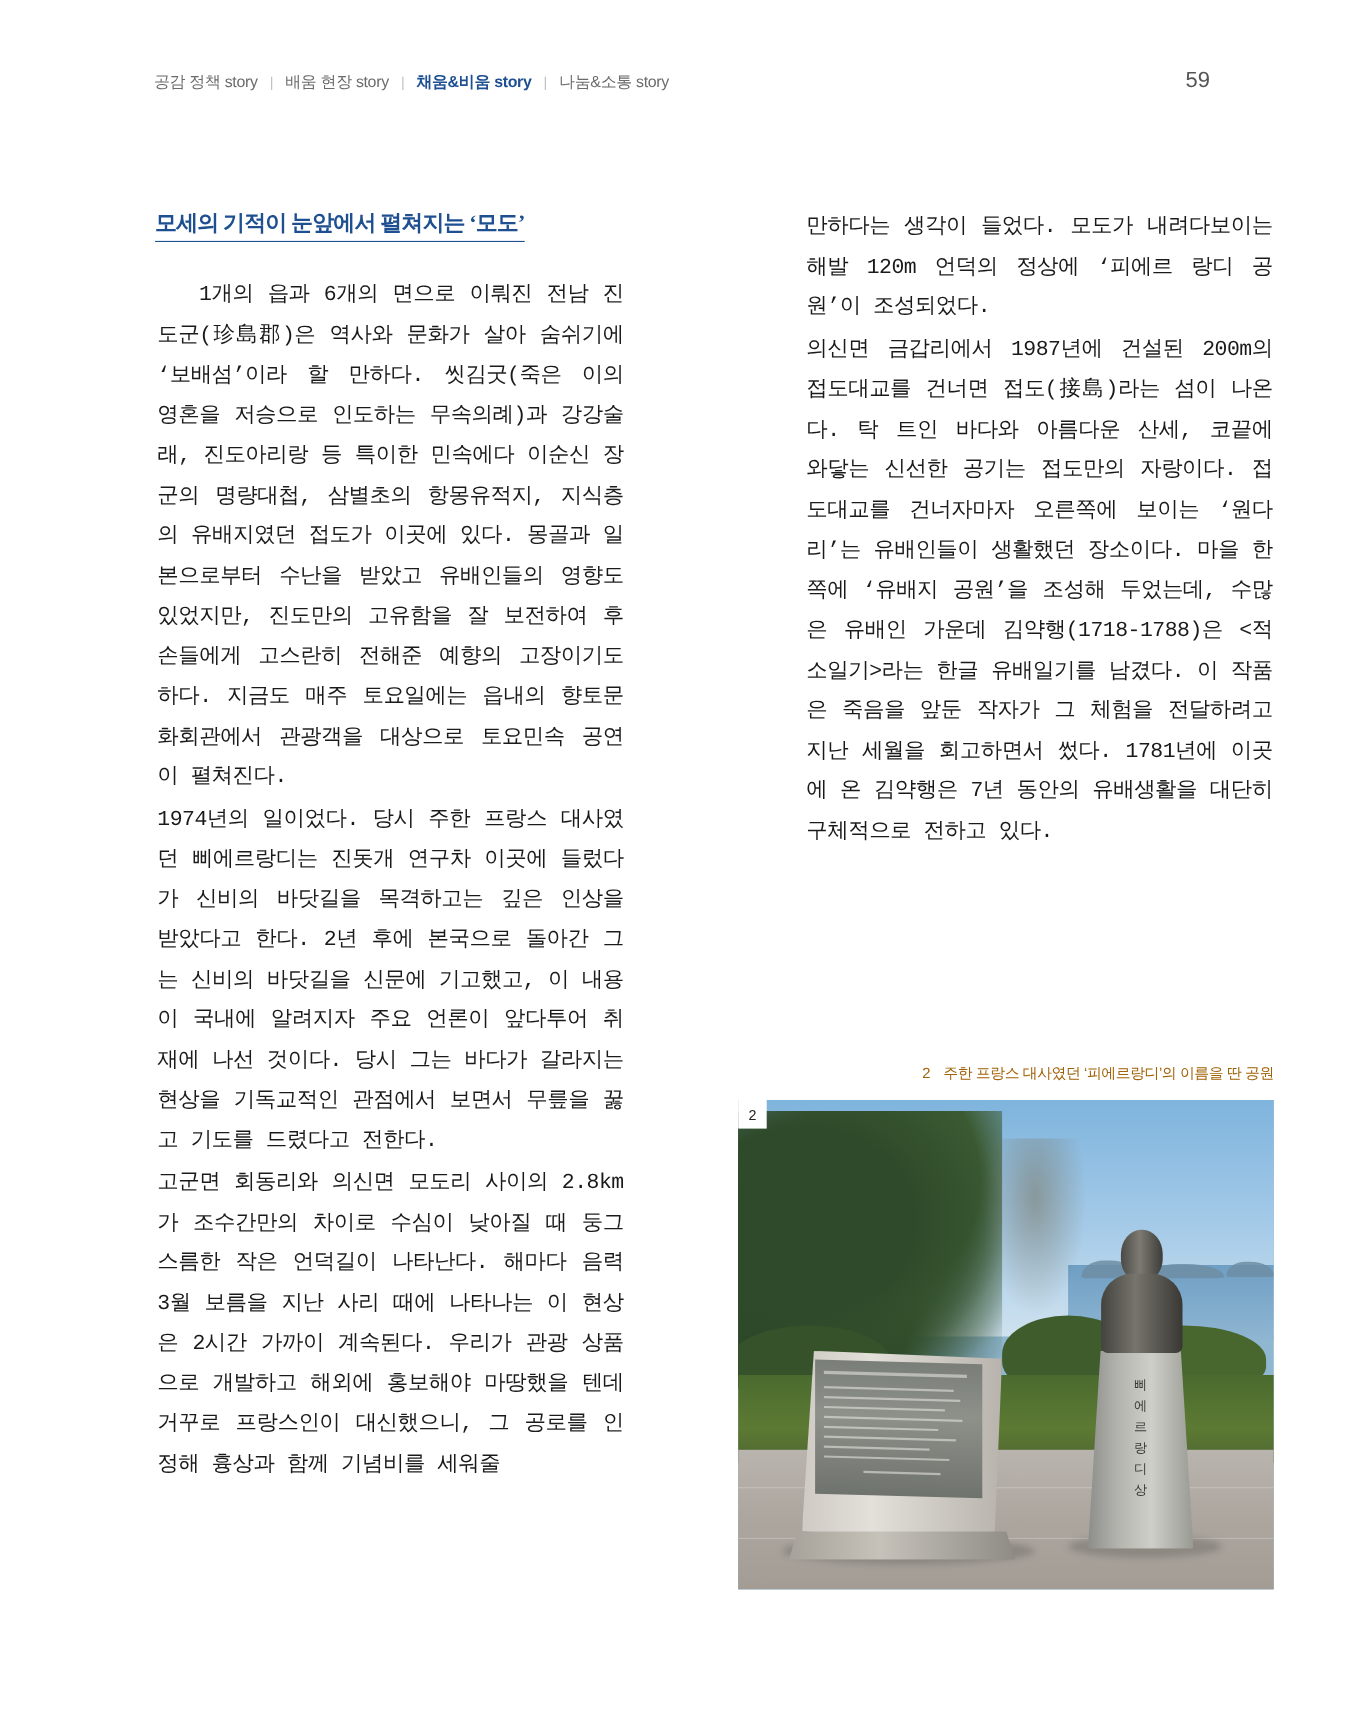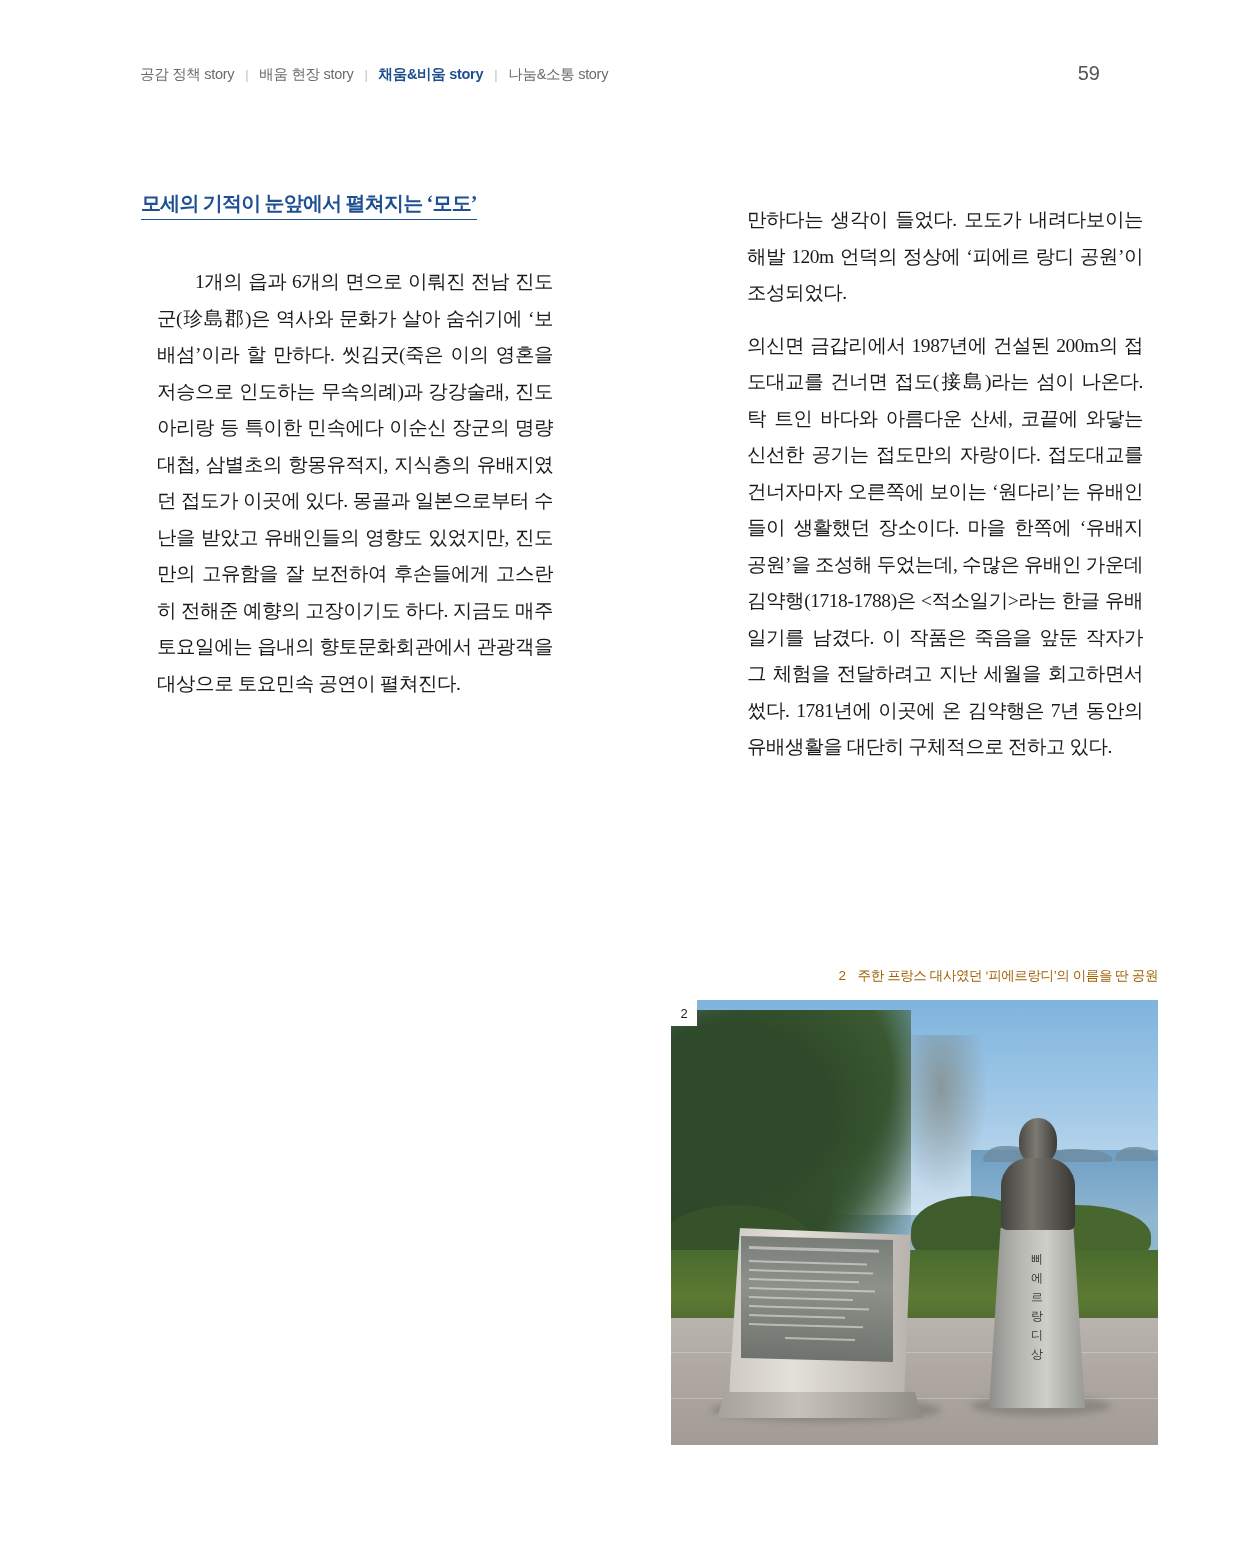--- a/index.html
+++ b/index.html
@@ -87,22 +87,23 @@
     color: #1d4f91;
     letter-spacing: -0.8px;
     line-height: 28px;
     margin: 0 0 28px 0;
     display: inline-block;
     border-bottom: 1.5px solid #1d4f91;
     padding-bottom: 2px;
   }
 
   p.body-par {
-    margin: 16px;
+    margin: 2px;
     text-indent: 0;
+    font-family: Liberation Mono, monospace;
   }
   p.body-par.indent {
     text-indent: 38px;
   }
 
   
   .figure {
     position: absolute;
     left: 671px;
     top: 1000px;
@@ -289,20 +290,22 @@
       <span class="crumb active">채움&amp;비움 story</span>
       <span class="sep">|</span>
       <span class="crumb">나눔&amp;소통 story</span>
     </div>
     <div class="page-number">59</div>
   </div>
 
   <div class="col col-left">
     <h1 class="article-title">모세의 기적이 눈앞에서 펼쳐지는 ‘모도’</h1>
     <p class="body-par indent">1개의 읍과 6개의 면으로 이뤄진 전남 진도군(珍島郡)은 역사와 문화가 살아 숨쉬기에 ‘보배섬’이라 할 만하다. 씻김굿(죽은 이의 영혼을 저승으로 인도하는 무속의례)과 강강술래, 진도아리랑 등 특이한 민속에다 이순신 장군의 명량대첩, 삼별초의 항몽유적지, 지식층의 유배지였던 접도가 이곳에 있다. 몽골과 일본으로부터 수난을 받았고 유배인들의 영향도 있었지만, 진도만의 고유함을 잘 보전하여 후손들에게 고스란히 전해준 예향의 고장이기도 하다. 지금도 매주 토요일에는 읍내의 향토문화회관에서 관광객을 대상으로 토요민속 공연이 펼쳐진다.</p>
+    <p class="body-par">1974년의 일이었다. 당시 주한 프랑스 대사였던 삐에르랑디는 진돗개 연구차 이곳에 들렀다가 신비의 바닷길을 목격하고는 깊은 인상을 받았다고 한다. 2년 후에 본국으로 돌아간 그는 신비의 바닷길을 신문에 기고했고, 이 내용이 국내에 알려지자 주요 언론이 앞다투어 취재에 나선 것이다. 당시 그는 바다가 갈라지는 현상을 기독교적인 관점에서 보면서 무릎을 꿇고 기도를 드렸다고 전한다.</p>
+    <p class="body-par">고군면 회동리와 의신면 모도리 사이의 2.8km가 조수간만의 차이로 수심이 낮아질 때 둥그스름한 작은 언덕길이 나타난다. 해마다 음력 3월 보름을 지난 사리 때에 나타나는 이 현상은 2시간 가까이 계속된다. 우리가 관광 상품으로 개발하고 해외에 홍보해야 마땅했을 텐데 거꾸로 프랑스인이 대신했으니, 그 공로를 인정해 흉상과 함께 기념비를 세워줄</p>
   </div>
 
   <div class="col col-right">
     <p class="body-par">만하다는 생각이 들었다. 모도가 내려다보이는 해발 120m 언덕의 정상에 ‘피에르 랑디 공원’이 조성되었다.</p>
     <p class="body-par">의신면 금갑리에서 1987년에 건설된 200m의 접도대교를 건너면 접도(接島)라는 섬이 나온다. 탁 트인 바다와 아름다운 산세, 코끝에 와닿는 신선한 공기는 접도만의 자랑이다. 접도대교를 건너자마자 오른쪽에 보이는 ‘원다리’는 유배인들이 생활했던 장소이다. 마을 한쪽에 ‘유배지 공원’을 조성해 두었는데, 수많은 유배인 가운데 김약행(1718-1788)은 &lt;적소일기&gt;라는 한글 유배일기를 남겼다. 이 작품은 죽음을 앞둔 작자가 그 체험을 전달하려고 지난 세월을 회고하면서 썼다. 1781년에 이곳에 온 김약행은 7년 동안의 유배생활을 대단히 구체적으로 전하고 있다.</p>
   </div>
 
   <div class="figure-caption">
     <span class="num">2</span><span>주한 프랑스 대사였던 ‘피에르랑디’의 이름을 딴 공원</span>
   </div>

